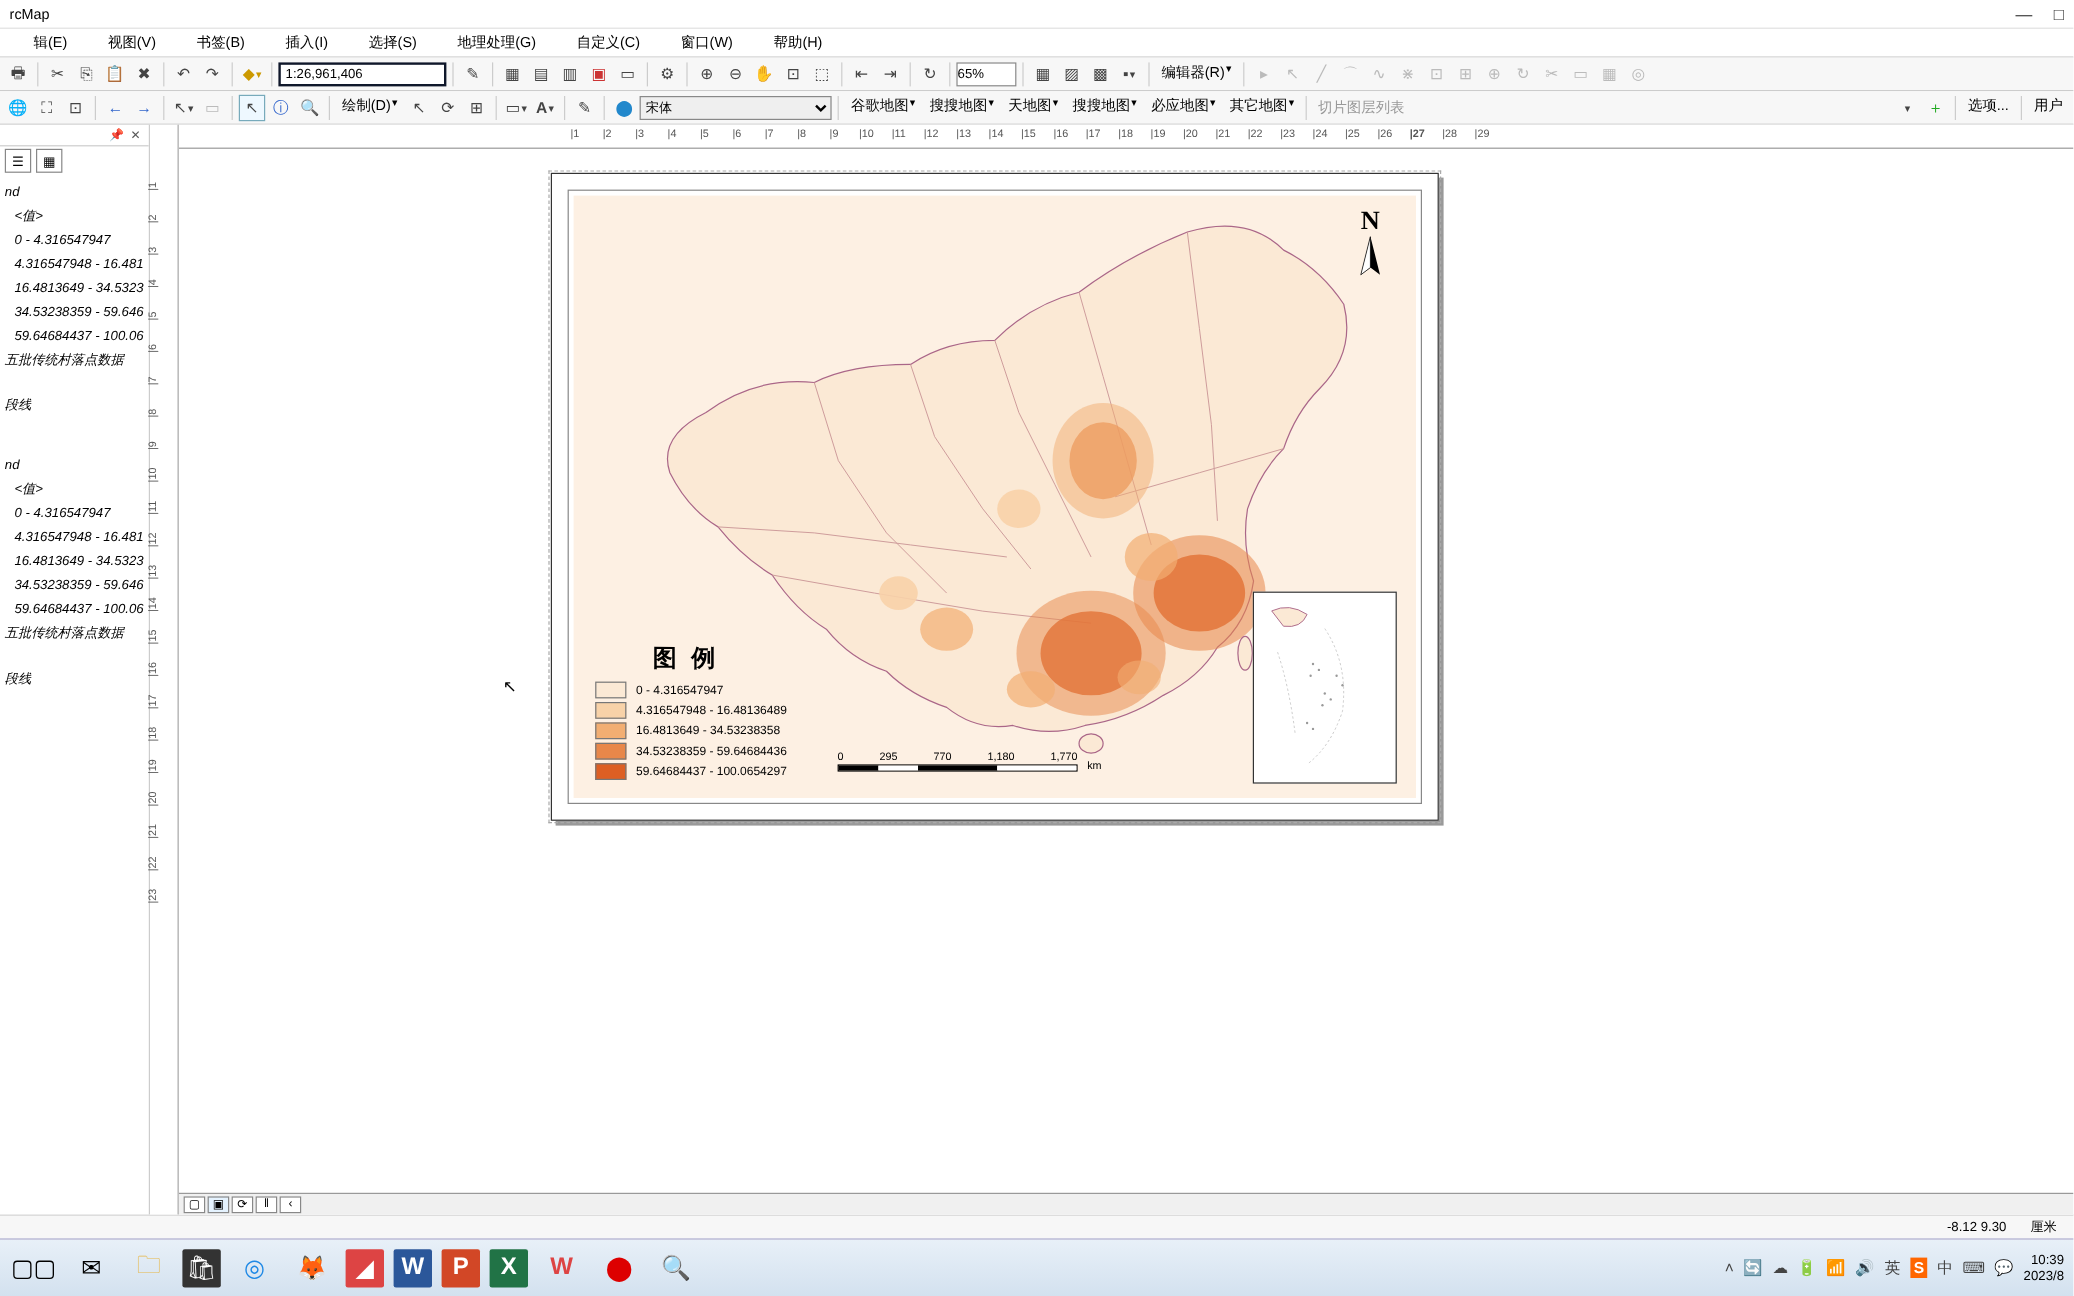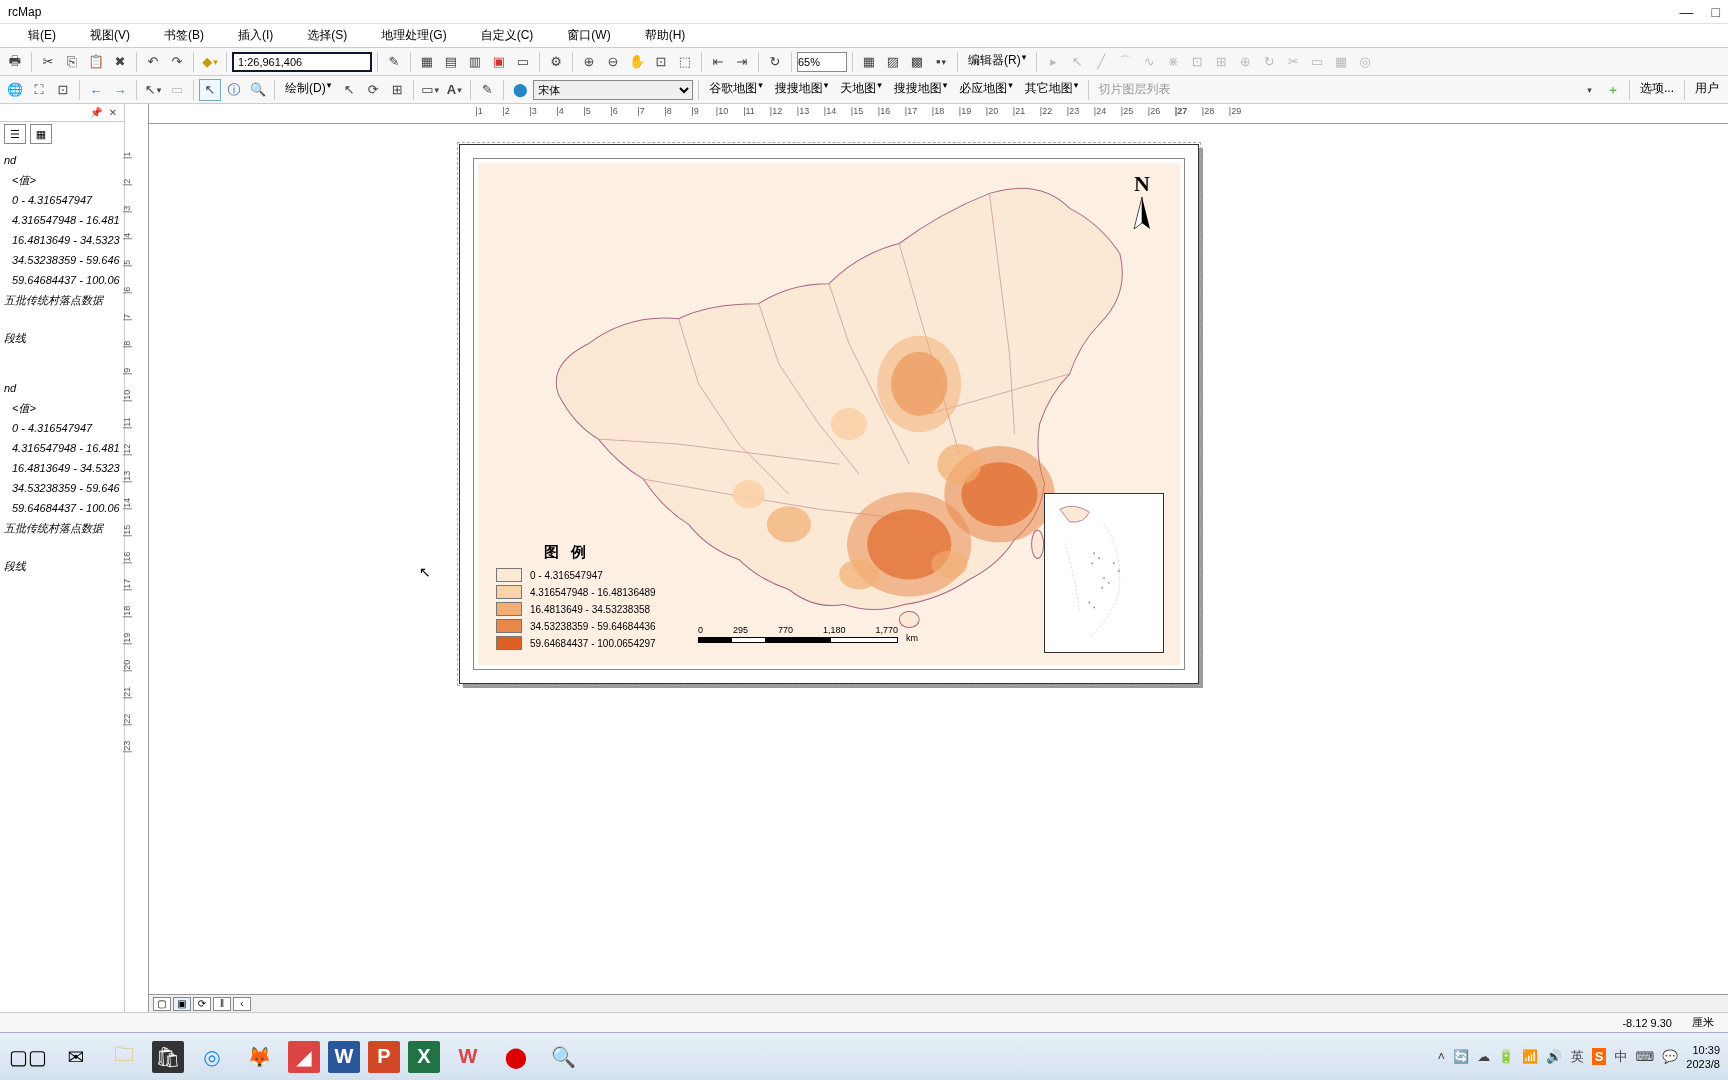--- a/index.html
+++ b/index.html
@@ -49,21 +49,21 @@
 .page-dashed { position: absolute; inset: -3px; border: 1px dashed #aaa; }
 .map-frame { position: absolute; inset: 4px; background: #fdf0e3; }
 .china-svg { position: absolute; inset: 0; width: 100%; height: 100%; }
 
 .north-arrow { position: absolute; top: 8px; right: 18px; width: 40px; height: 70px; display: flex; flex-direction: column; align-items: center; }
 .north-n { font-family: "Times New Roman", serif; font-size: 22px; font-weight: bold; }
 
 .inset-map { position: absolute; bottom: 12px; right: 16px; width: 120px; height: 160px; background: #fff; border: 1px solid #333; }
 
 .legend-box { position: absolute; bottom: 12px; left: 18px; width: 200px; font-size: 11px; }
-.legend-title { font-size: 15px; font-weight: bold; letter-spacing: 12px; margin-bottom: 6px; padding-left: 48px; font-family: SimSun, serif; }
+.legend-title { font-size: 20px; font-weight: bold; letter-spacing: 12px; margin-bottom: 6px; padding-left: 48px; font-family: SimSun, serif; }
 .legend-row { display: flex; align-items: center; gap: 8px; margin-bottom: 3px; }
 .legend-swatch { width: 26px; height: 14px; border: 1px solid #777; }
 .legend-label { font-size: 10px; font-family: Arial; }
 
 .scalebar { position: absolute; bottom: 22px; left: 220px; width: 200px; }
 .scalebar-nums { display: flex; justify-content: space-between; font-size: 9px; margin-bottom: 2px; }
 .scalebar-bar { height: 6px; display: flex; border: 1px solid #000; }
 .scalebar-seg { flex: 1; }
 .scalebar-km { position: absolute; right: -20px; bottom: 0; font-size: 9px; }
 

